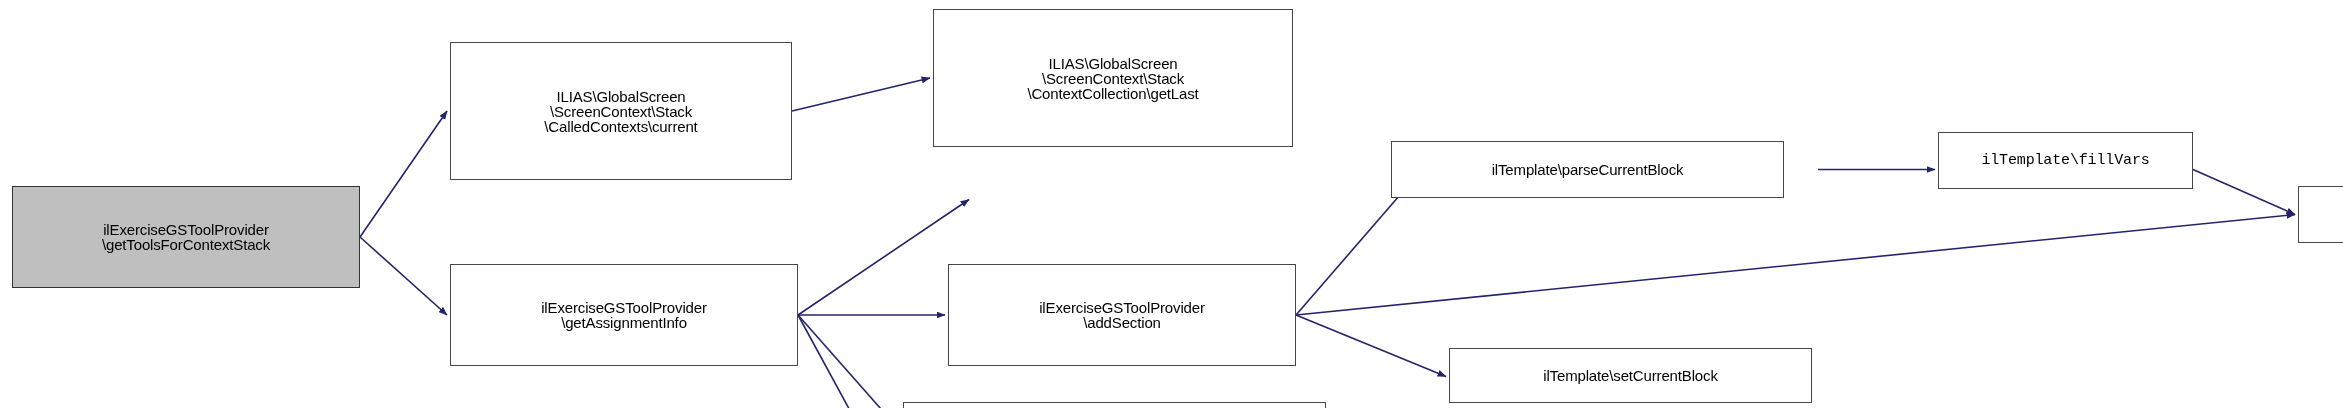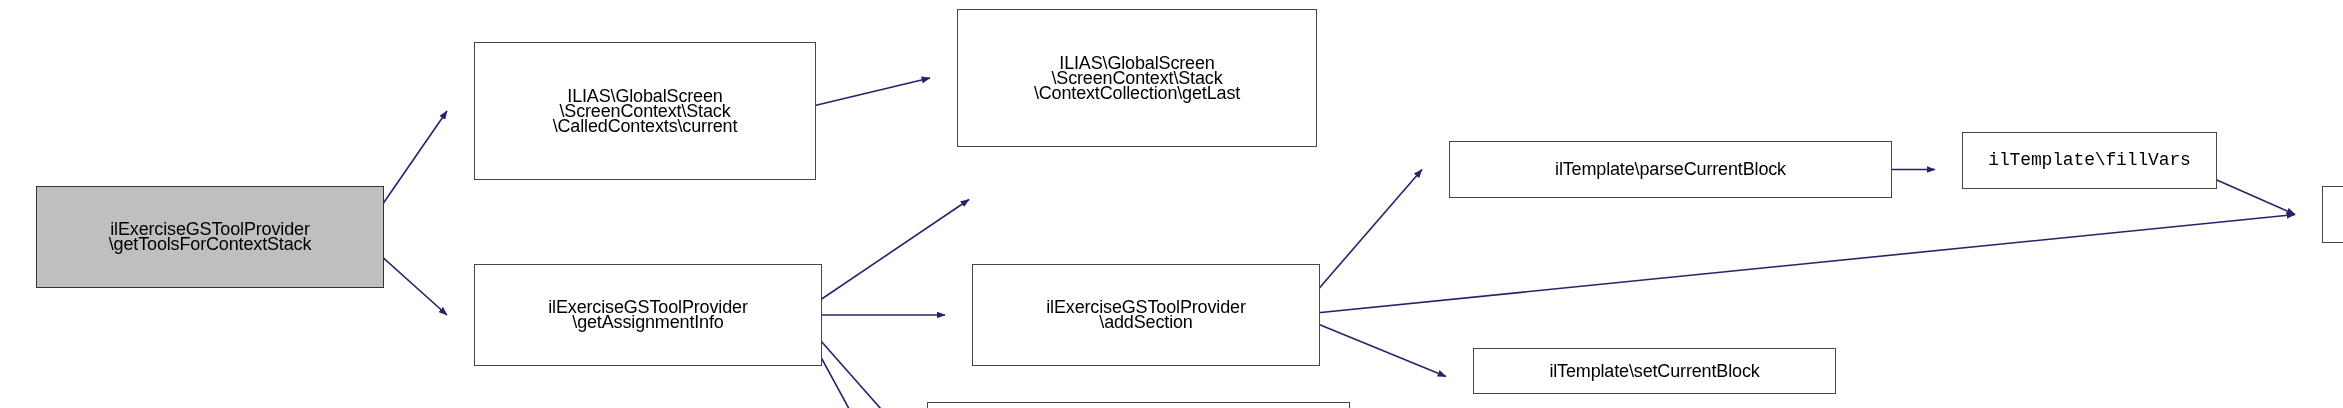--- a/index.html
+++ b/index.html
@@ -15,27 +15,26 @@
   .node{
     position:absolute;
     box-sizing:border-box;
     border:1px solid #464646;
     background:#ffffff;
     color:#000000;
     display:flex;
     align-items:center;
     justify-content:center;
     text-align:center;
-    font-size:18px;
+    font-size:15px;
     line-height:15px;
     letter-spacing:-0.15px;
     white-space:pre-line;
     padding:0 4px;
     z-index:2;
-    margin-left:24px;
   }
   .node.root{
     background:#bfbfbf;
     border:1px solid #333333;
   }
 </style>
 </head>
 <body>
 
 <div id="canvas">
@@ -88,17 +87,17 @@
 \ScreenContext\Stack
 \CalledContexts\current</div>
     <div class="node" style="left: 933px; top: 9px; width: 360px; height: 138px;">ILIAS\GlobalScreen
 \ScreenContext\Stack
 \ContextCollection\getLast</div>
     <div class="node" style="left: 450px; top: 264px; width: 348px; height: 102px;">ilExerciseGSToolProvider
 \getAssignmentInfo</div>
     <div class="node" style="left: 948px; top: 264px; width: 348px; height: 102px;">ilExerciseGSToolProvider
 \addSection</div>
     <div class="node" style="left: 903px; top: 402px; width: 423px; height: 57px;">ilExAssignment\lookupExerciseId</div>
-    <div class="node" style="left: 1425px; top: 141px; width: 443px; height: 57px;">ilTemplate\parseCurrentBlock</div>
-    <div class="node" style="left: 1449px; top: 348px; width: 363px; height: 46px;">ilTemplate\setCurrentBlock</div>
+    <div class="node" style="left: 1391px; top: 141px; width: 393px; height: 57px;">ilTemplate\parseCurrentBlock</div>
+    <div class="node" style="left: 1449px; top: 348px; width: 363px; height: 55px;">ilTemplate\setCurrentBlock</div>
     <div class="node" style="left: 1938px; top: 132px; width: 255px; height: 57px; font-family: Liberation Mono, monospace;">ilTemplate\fillVars</div>
     <div class="node" style="left: 2298px; top: 186px; width: 420px; height: 57px;">HTML_Template_IT\setVariable</div>
   </div>
 
 </body></html>

